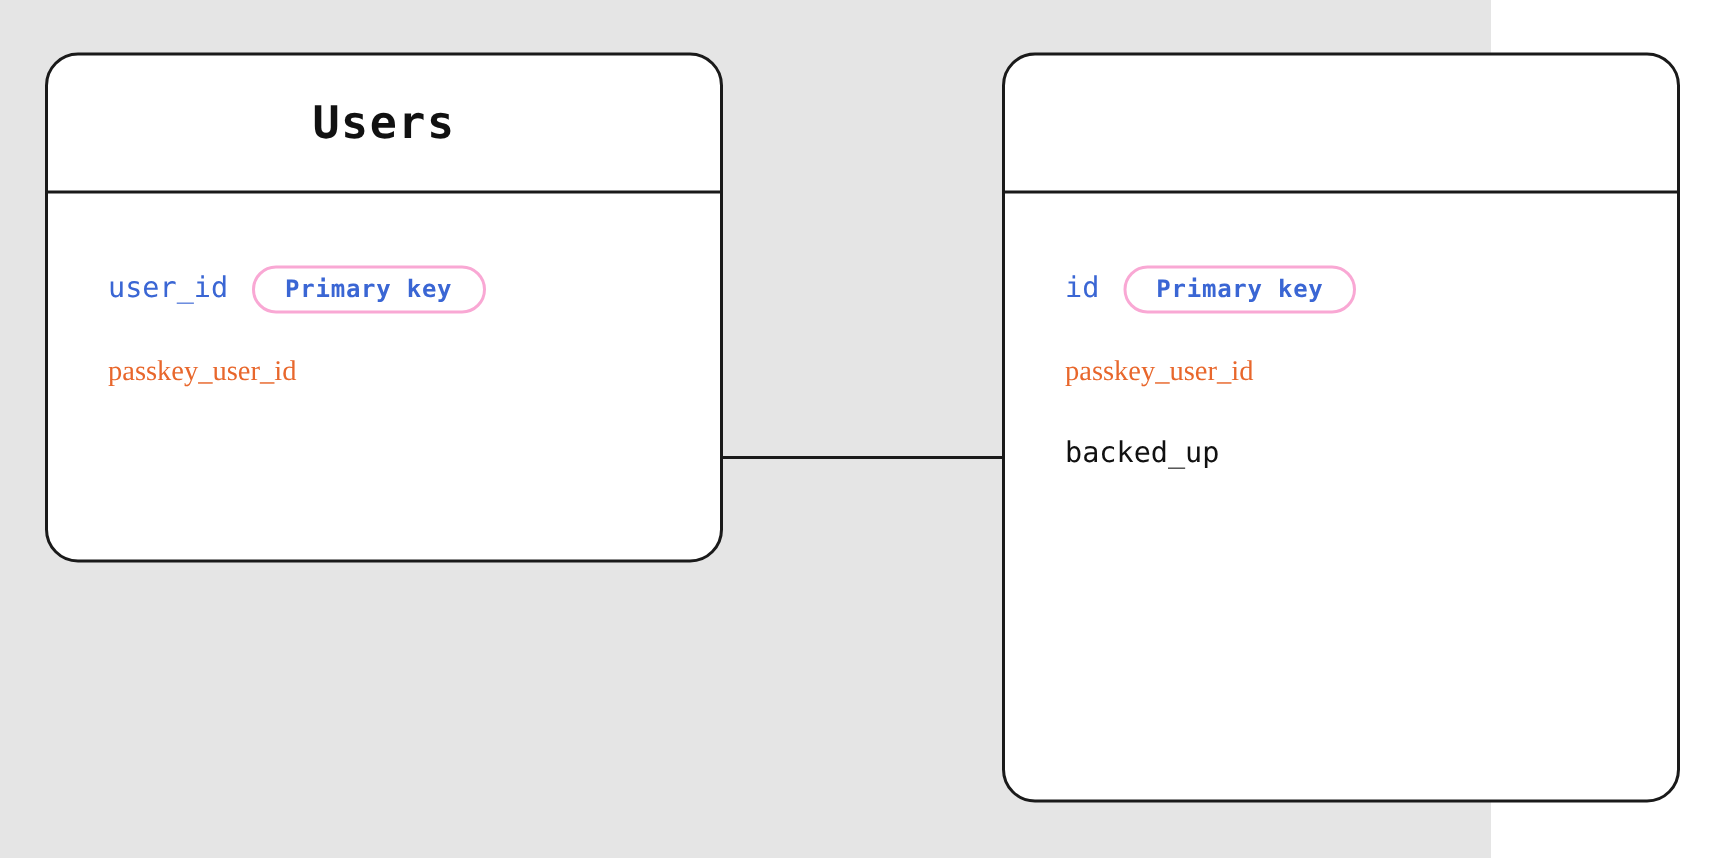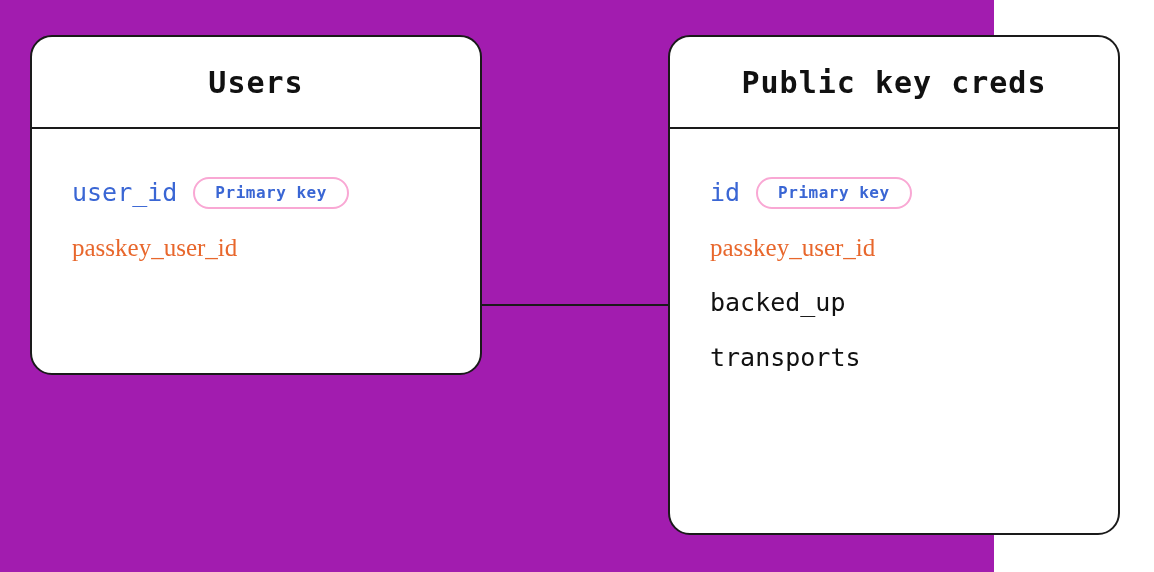--- a/index.html
+++ b/index.html
@@ -10,21 +10,21 @@
   body {
     width: 1154px;
     height: 572px;
     font-family: "DejaVu Sans Mono", "Liberation Mono", monospace;
     overflow: hidden;
   }
   .canvas {
     position: relative;
     width: 994px;
     height: 572px;
-    background: #a21caf;
+    background: #e5e5e5;
   }
 
   
   .entity {
     position: absolute;
     box-sizing: border-box;
     background: #ffffff;
     border: 2px solid #1a1a1a;
     border-radius: 22px;
   }
@@ -74,21 +74,21 @@
   }
 
   .field-row {
     display: flex;
     align-items: center;
     height: 55px;
     box-sizing: border-box;
   }
 
   .field-name {
-    font-size: 25px;
+    font-size: 19px;
     line-height: 1;
     white-space: nowrap;
     color: #111111;
     text-align: right;
   }
   .field-name.pk   { color: #3a66d4; }
   .field-name.fk   { color: #e8672c; font-family: Liberation Serif, serif; }
   .field-name.plain{ color: #111111; }
 
   .badge {
@@ -139,40 +139,36 @@
       <div class="field-row">
         <span class="field-name fk">passkey_user_id</span>
       </div>
 
     </div>
   </div>
 
   <div class="connector"></div>
 
   <div class="entity entity-creds">
-    <div class="entity-title">Public key creds</div>
     <div class="entity-divider"></div>
 
     <div class="field-list">
 
       <div class="field-row">
         <span class="field-name pk">id</span>
         <span class="badge">Primary key</span>
       </div>
 
 
       <div class="field-row">
         <span class="field-name fk">passkey_user_id</span>
       </div>
 
       <div class="field-row">
         <span class="field-name plain">backed_up</span>
       </div>
 
 
-      <div class="field-row">
-        <span class="field-name plain">transports</span>
-      </div>
 
     </div>
   </div>
 
 </div>
 
 </body></html>

